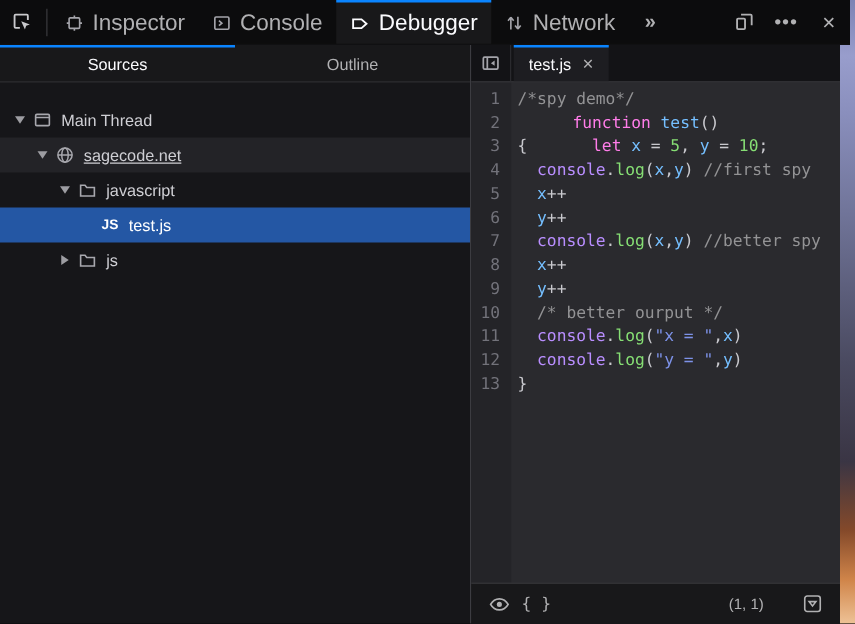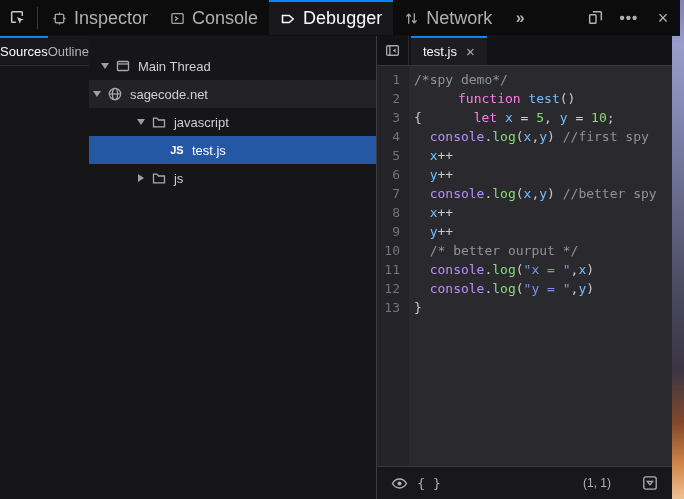--- a/index.html
+++ b/index.html
@@ -36,21 +36,21 @@
   .glyph-menu{ font-size:15px; letter-spacing:1px; font-weight:bold; }
   .glyph-more{ font-size:16px; font-weight:bold; }
 
   
   .main{
     position:absolute; top:36px; left:0; width:672px; height:463px; z-index:2;
     display:flex; background:#161619;
   }
 
   
-  .sidebar{ width:377px; border-right:1px solid #3c3c41; display:flex; flex-direction:row; background:#161619; }
+  .sidebar{ width:377px; border-right:1px solid #3c3c41; display:flex; flex-direction:column; background:#161619; }
   .side-tabs{ height:30px; display:flex; background:#18181a; border-bottom:1px solid #2c2c30; flex:none; }
   .side-tab{
     flex:1; display:flex; align-items:center; justify-content:center;
     font-size:13px; color:#b1b1b3; border-top:2px solid transparent;
   }
   .side-tab.active{ color:#fbfbfe; border-top-color:var(--accent); }
   .tree{ padding-top:16px; flex:1; overflow:hidden; }
   .tree-row{ height:28px; display:flex; align-items:center; color:#cfcfd4; font-size:13px; cursor:default; }
   .tree-row.highlight{ background:#232327; }
   .tree-row.selected{ background:var(--selection); color:#ffffff; }
@@ -190,21 +190,21 @@
               <span class="tri-down"></span>
             </span>
             <span class="ticon">
               <svg width="16" height="16" viewBox="0 0 16 16" fill="none" stroke="#a8a8ae" stroke-width="1.3">
                 <rect x="2.5" y="3.5" width="11" height="9" rx="1"></rect>
                 <path d="M2.5 6 H13.5"></path>
               </svg>
             </span>
             <span>Main Thread</span>
           </div>
-          <div class="tree-row highlight" style="">
+          <div class="tree-row highlight" style="padding-left: 26px; text-decoration: underline;">
             <span class="tw">
               <span class="tri-down"></span>
             </span>
             <span class="ticon">
               <svg width="16" height="16" viewBox="0 0 16 16" fill="none" stroke="#a8a8ae" stroke-width="1.2">
                 <circle cx="8" cy="8" r="5.7"></circle>
                 <ellipse cx="8" cy="8" rx="2.6" ry="5.7"></ellipse>
                 <path d="M2.3 8 H13.7"></path>
               </svg>
             </span>

